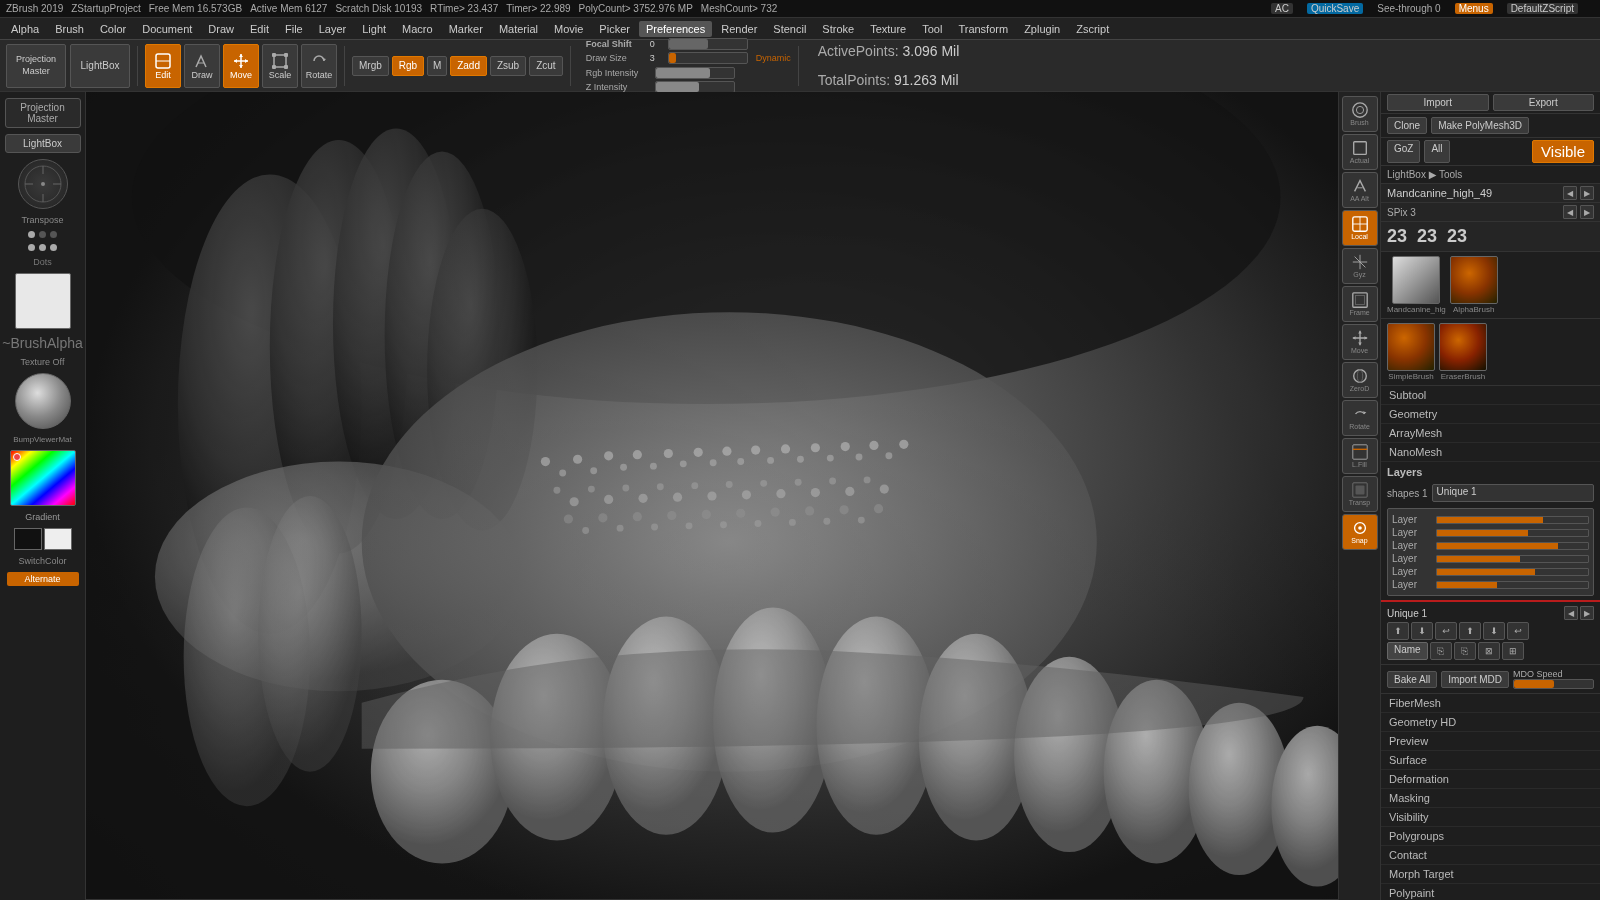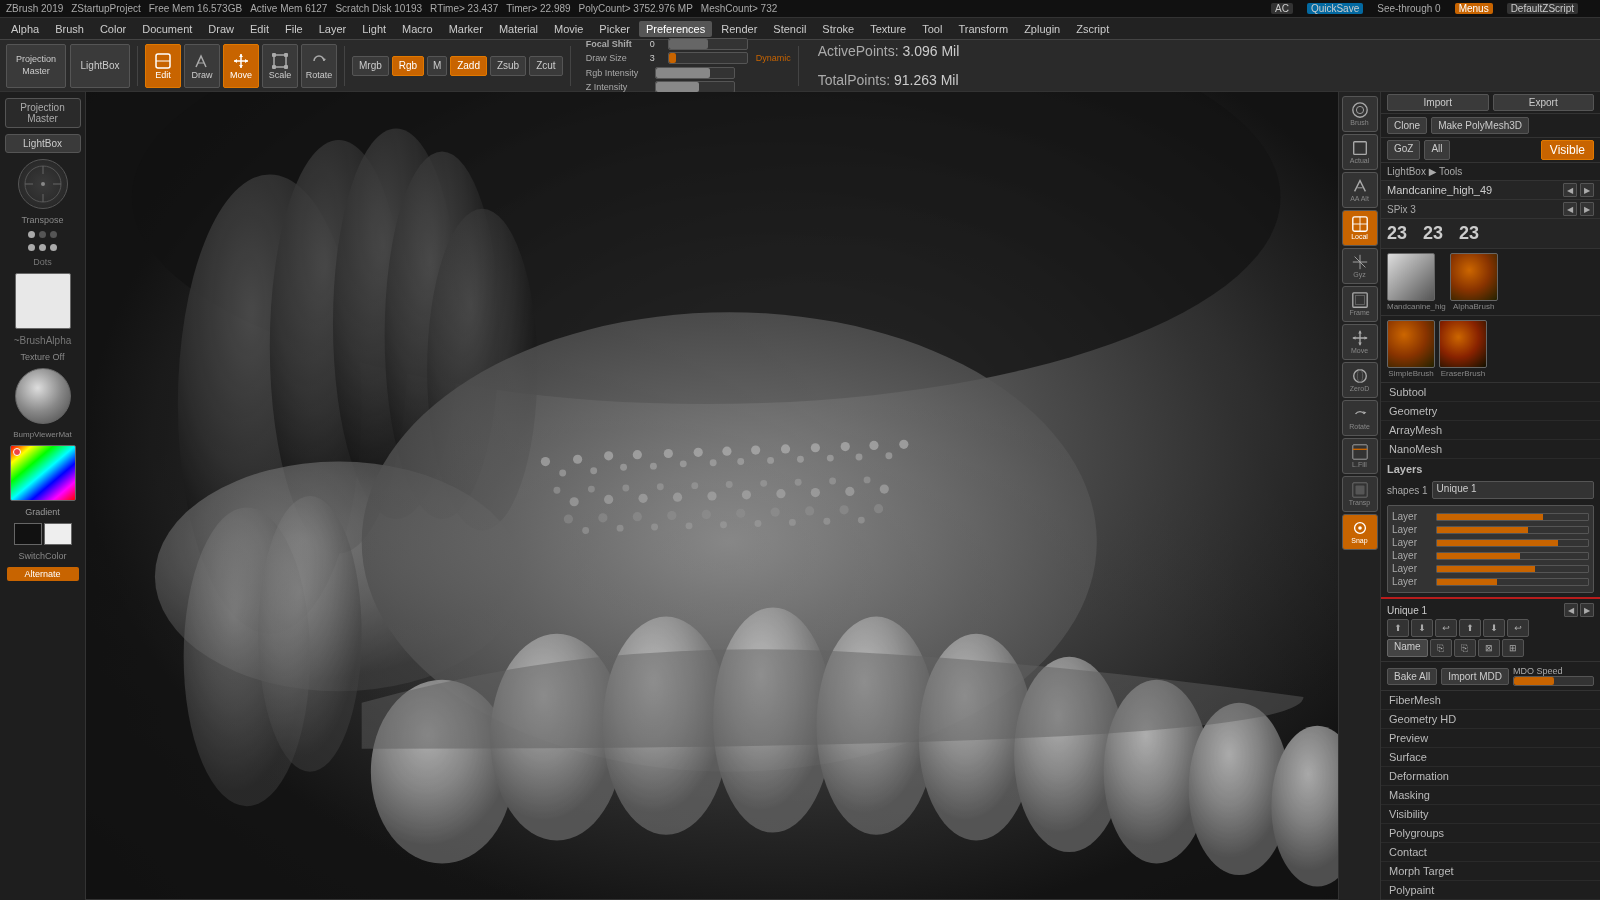--- a/index.html
+++ b/index.html
@@ -125,21 +125,21 @@
       background: #1e1e1e;
       border-right: 1px solid #333;
       display: flex;
       flex-direction: column;
       align-items: center;
       padding: 6px 4px;
       gap: 6px;
       overflow: hidden;
     }
     .left-section-label {
-      font-size: 10px;
+      font-size: 14px;
       color: #777;
       text-align: center;
     }
     .projection-box {
       background: #2a2a2a;
       border: 1px solid #555;
       border-radius: 3px;
       padding: 3px 6px;
       font-size: 10px;
       text-align: center;
@@ -332,21 +332,21 @@
       padding: 4px 6px;
       background: #252525;
       border-bottom: 1px solid #333;
     }
     .brush-thumb-label {
       font-size: 8px;
       color: #888;
       text-align: center;
       margin-top: 1px;
     }
-    .brush-col { display: flex; flex-direction: column; }
+    .brush-col { display: flex; flex-direction: column; align-items: center; }
 
     
     .layers-section {
       padding: 4px 6px;
       border-bottom: 2px solid #b91c1c;
     }
     .layers-title {
       color: #bbb;
       font-size: 11px;
       font-weight: bold;
@@ -525,21 +525,21 @@
       color: #ccc;
       font-size: 10px;
       padding: 2px 6px;
       border-radius: 2px;
       cursor: pointer;
     }
     .vis-btn {
       background: #c86400;
       border: 1px solid #e07800;
       color: #fff;
-      font-size: 12px;
+      font-size: 15px;
       padding: 2px 8px;
       border-radius: 2px;
       cursor: pointer;
       margin-left: auto;
     }
 
     
     .lightbox-tools-row {
       display: flex;
       align-items: center;
@@ -1037,21 +1037,21 @@
     <div class="spi-row">
       <span style="font-size:10px;color:#aaa;">SPix 3</span>
       <span style="display:flex;gap:3px;">
         <span class="arr-btn">◀</span>
         <span class="arr-btn">▶</span>
       </span>
     </div>
 
     <div class="brush-icons-row">
 
-      <div style="display:flex;gap:12px;align-items:flex-end;">
+      <div style="display:flex;gap:6px;align-items:flex-end;">
         <span style="font-size:18px;color:#ccc;font-weight:bold;min-width:24px;">23</span>
         <span style="font-size:18px;color:#ccc;font-weight:bold;min-width:24px;">23</span>
         <span style="font-size:18px;color:#ccc;font-weight:bold;min-width:24px;">23</span>
       </div>
     </div>
 
     <div style="display:flex;gap:4px;padding:4px 6px;border-bottom:1px solid #333;">
       <div class="brush-col">
         <div style="width:48px;height:48px;background:linear-gradient(135deg,#ddd,#999,#555);border:1px solid #666;border-radius:2px;"></div>
         <div class="brush-thumb-label">Mandcanine_hig</div>

